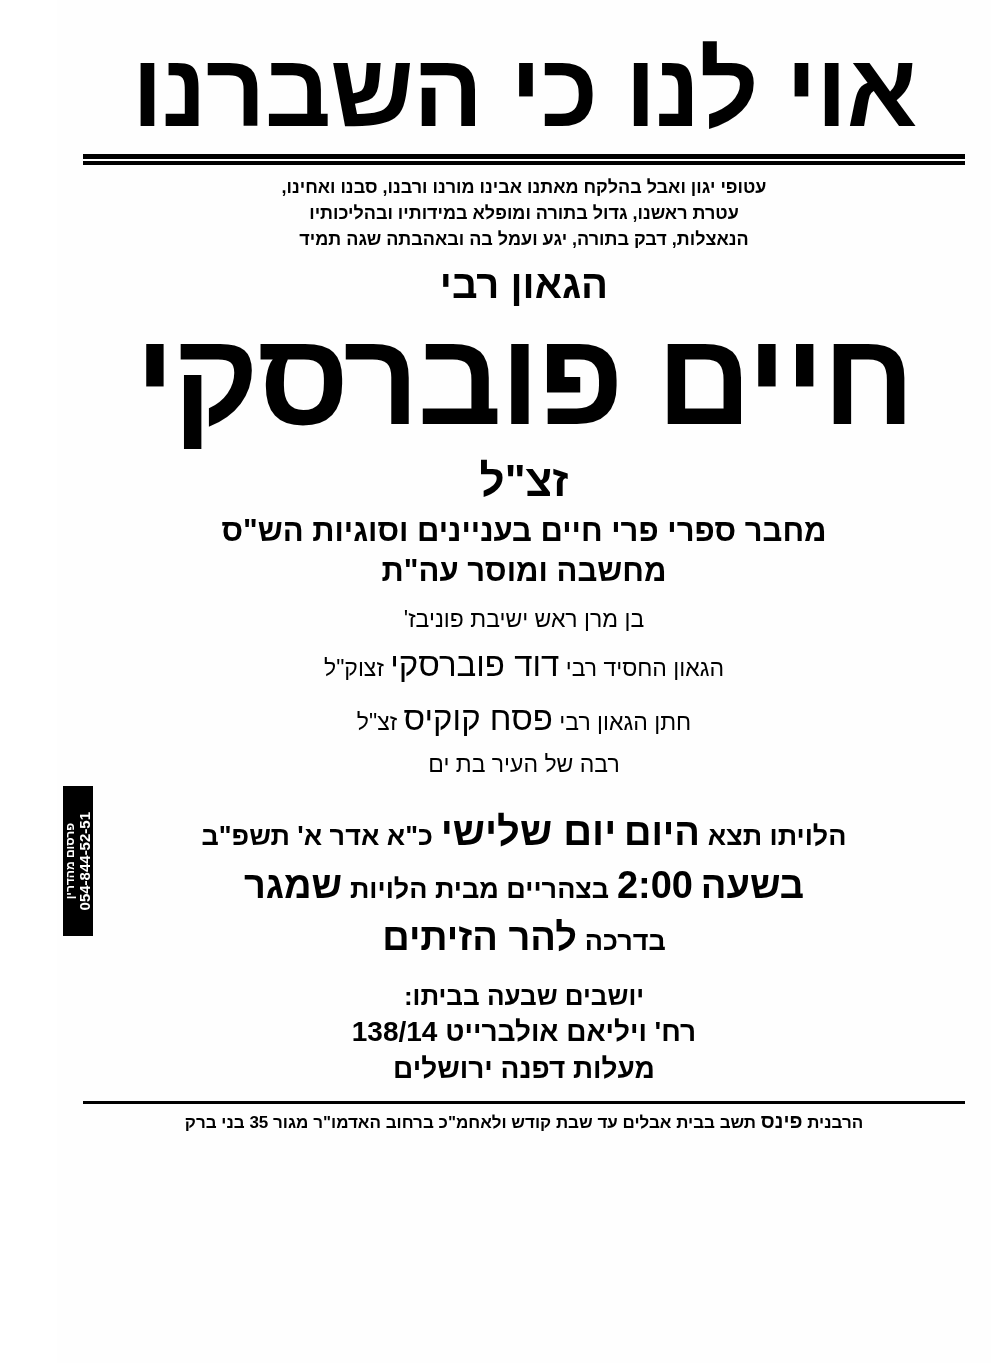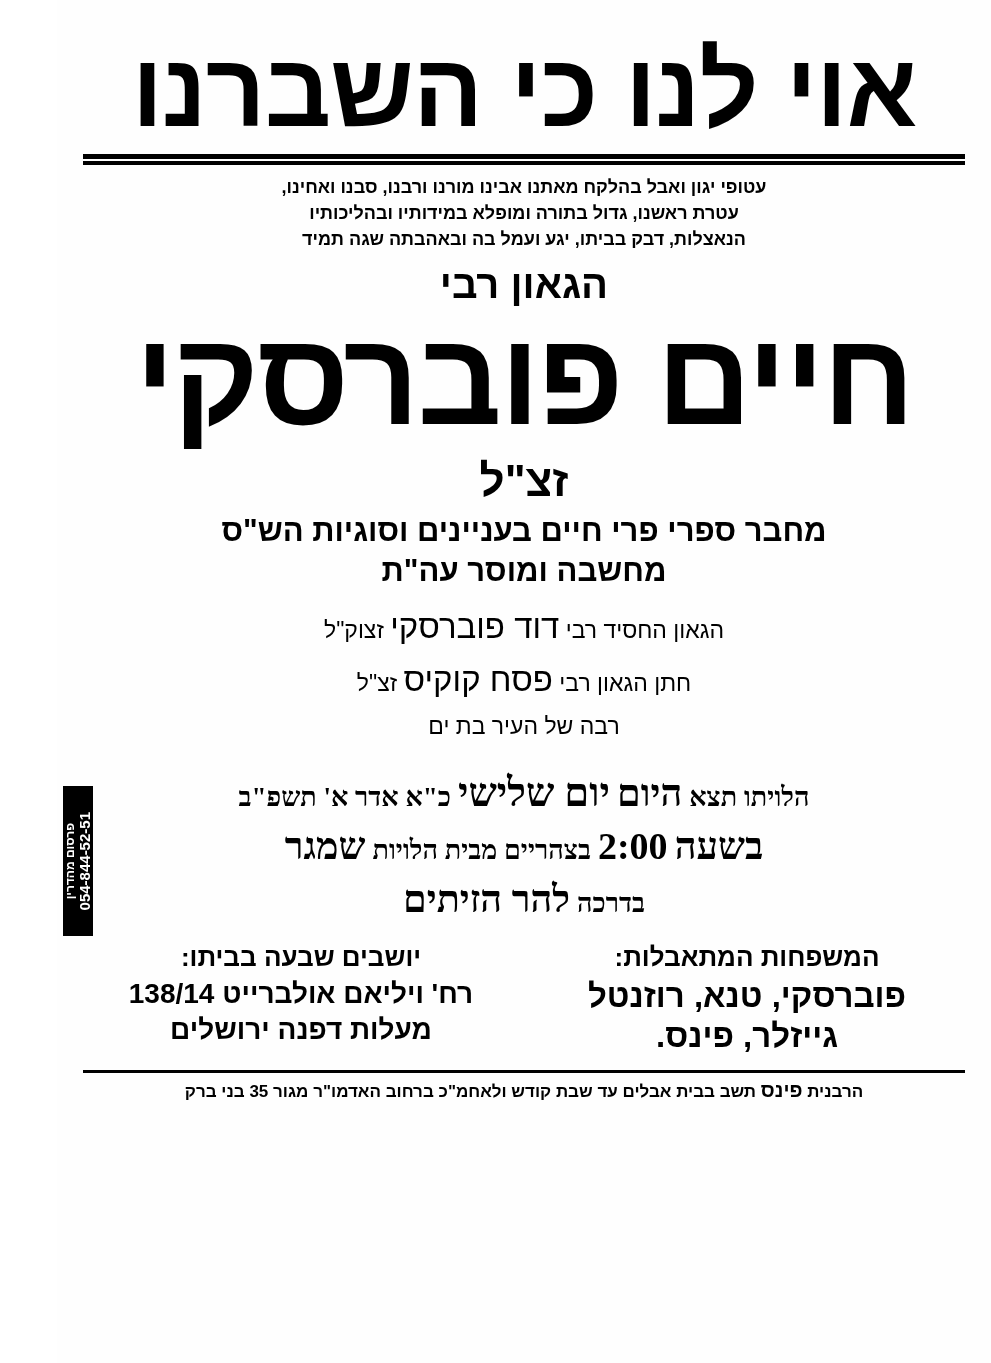--- a/index.html
+++ b/index.html
@@ -114,21 +114,20 @@
   .lineage .row.small {
     font-size: 23px;
   }
 
   
   .funeral {
     margin-top: 22px;
     font-size: 28px;
     font-weight: bold;
     line-height: 1.38;
-    font-family: Liberation Serif, serif;
   }
   .funeral .row { white-space: nowrap; }
   .funeral .xl {
     font-size: 38px;
     font-weight: bold;
   }
   .funeral .xxl {
     font-size: 40px;
     font-weight: bold;
   }
@@ -221,35 +220,36 @@
 
   <div class="double-rule">
     <div class="thick"></div>
     <div class="gap"></div>
     <div class="thin"></div>
   </div>
 
   <div class="intro">
     <div>עטופי יגון ואבל בהלקח מאתנו אבינו מורנו ורבנו, סבנו ואחינו,</div>
     <div>עטרת ראשנו, גדול בתורה ומופלא במידותיו ובהליכותיו</div>
-    <div>הנאצלות, דבק בביתו, יגע ועמל בה ובאהבתה שגה תמיד</div>
+    <div>הנאצלות, דבק בתורה, יגע ועמל בה ובאהבתה שגה תמיד</div>
   </div>
 
   <div class="hagaon">הגאון רבי</div>
 
   <div class="name">חיים פוברסקי</div>
 
   <div class="zatzal">זצ"ל</div>
 
   <div class="books">
     <div>מחבר ספרי פרי חיים בעניינים וסוגיות הש"ס</div>
     <div>מחשבה ומוסר עה"ת</div>
   </div>
 
   <div class="lineage">
+    <div class="row small">בן מרן ראש ישיבת פוניבז'</div>
     <div class="row">
       <span class="mid">הגאון החסיד רבי</span>
       <span class="big">דוד פוברסקי</span>
       <span class="mid">זצוק"ל</span>
     </div>
     <div class="row">
       <span class="mid">חתן הגאון רבי</span>
       <span class="big">פסח קוקיס</span>
       <span class="mid">זצ"ל</span>
     </div>
@@ -269,27 +269,20 @@
       <span class="reg">בצהריים מבית הלויות</span>
       <span class="xl">שמגר</span>
     </div>
     <div class="row">
       <span class="reg">בדרכה</span>
       <span class="xl">להר הזיתים</span>
     </div>
   </div>
 
   <div class="columns">
-    <div class="col mourners">
-      <div class="hdr">המשפחות המתאבלות:</div>
-      <div class="body">
-        <div>פוברסקי, טנא, רוזנטל</div>
-        <div>גייזלר, פינס.</div>
-      </div>
-    </div>
     <div class="col addr">
       <div class="hdr">יושבים שבעה בביתו:</div>
       <div class="body">
         <div>רח' ויליאם אולברייט 138/14</div>
         <div>מעלות דפנה ירושלים</div>
       </div>
     </div>
   </div>
 
   <div class="footer-rule"></div>

